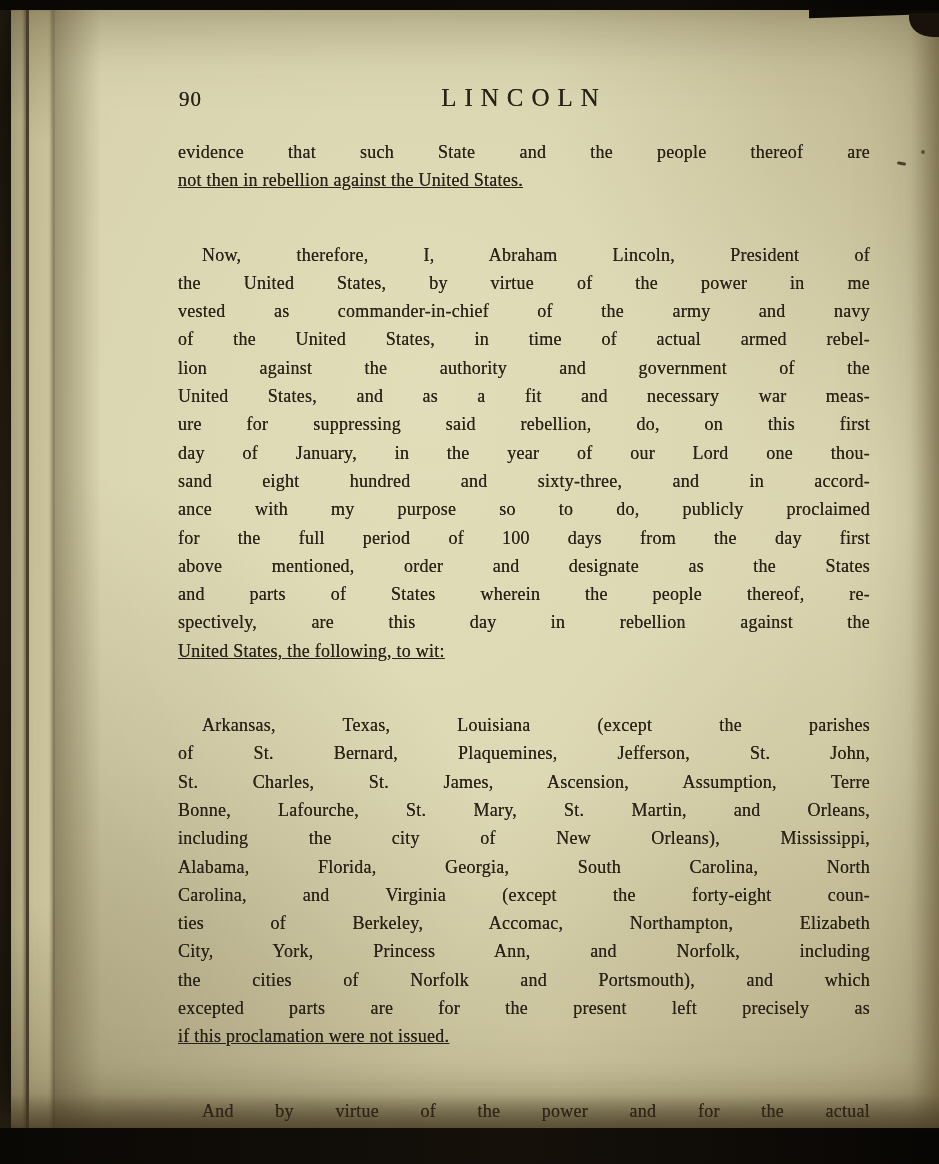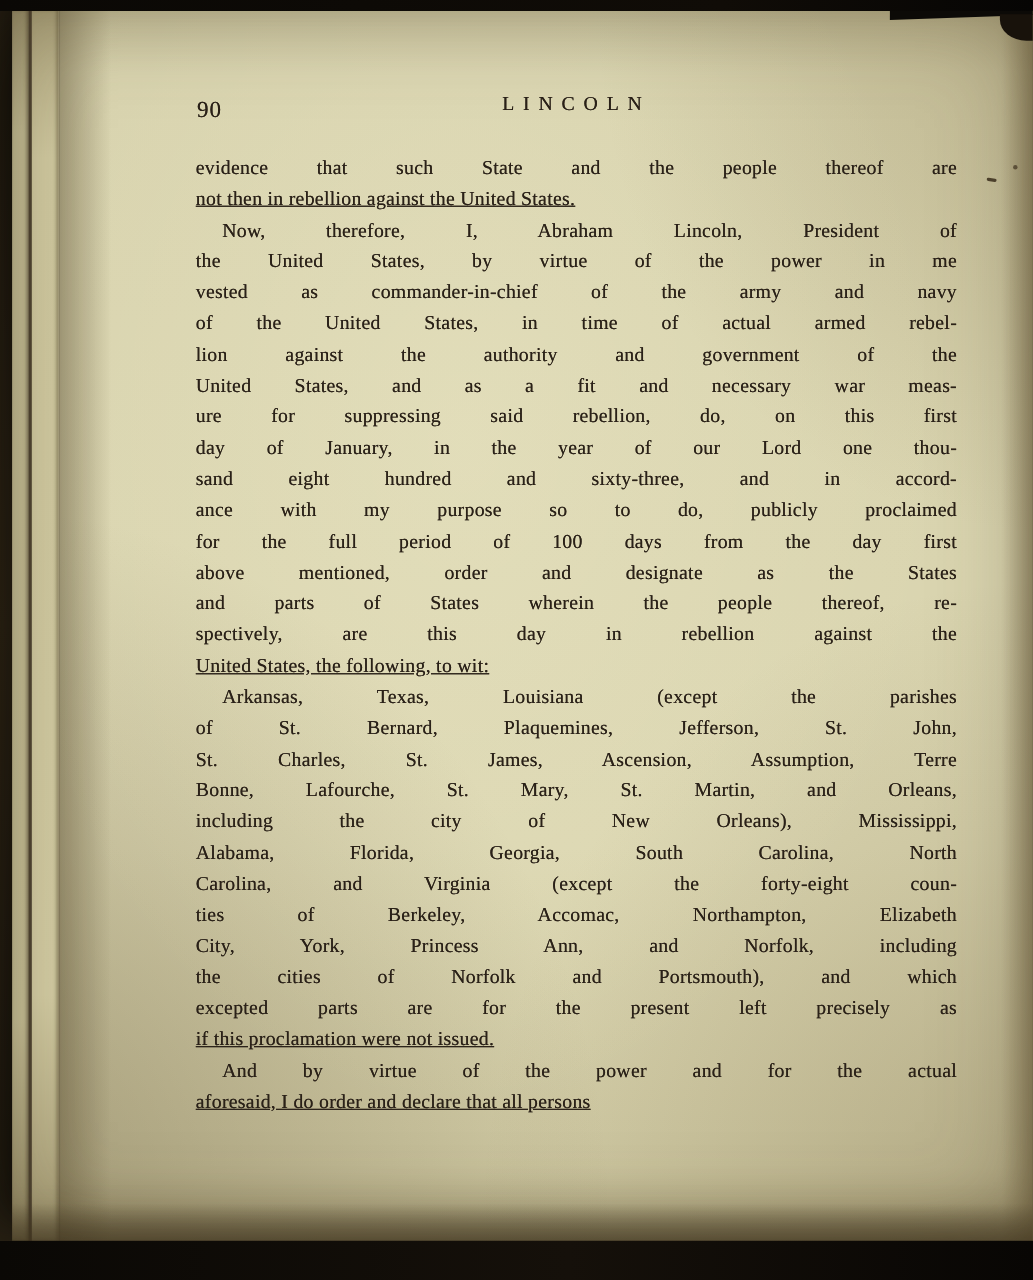--- a/index.html
+++ b/index.html
@@ -50,26 +50,26 @@
   
   .speck  { position:absolute; z-index:5; background:#4d412d; }
   .speck1 { left:897px; top:153px; width:9px; height:3px; border-radius:2px; transform:rotate(9deg); }
   .speck2 { left:921px; top:141px; width:4px; height:4px; border-radius:50%; opacity:.8; }
   
   .page { position:absolute; left:178px; top:75px; width:692px; z-index:4;
           color:#2a2118; text-shadow:0 0 .6px rgba(42,33,24,.85); }
   .page-header { position:relative; height:32px; }
   .page-number { position:absolute; left:1px; top:3px; font-size:21px; letter-spacing:1px; }
   .page-title  { position:absolute; left:50%; transform:translateX(-50%); top:0;
-                 font-size:18px; letter-spacing:8px; white-space:nowrap;text-align:right; }
+                 font-size:25px; letter-spacing:8px; white-space:nowrap;text-align:right; }
   .text-block  { margin-top:22px; font-size:18px; letter-spacing:.25px; }
   .line { text-align:justify; text-align-last:justify; line-height:28.3px; height:28.3px;
           white-space:nowrap; }
   .line.para-end   { text-align-last:left;text-decoration:underline; }
-  .line.para-start { text-indent:24px; }
+  .line.para-start { text-indent:24px;margin-top:46px; }
 </style>
 </head>
 <body>
 
 <div class="scan">
   <div class="paper">
     <div class="strip-a"></div>
     <div class="strip-line"></div>
     <div class="strip-b"></div>
     <div class="strip-line2"></div>

